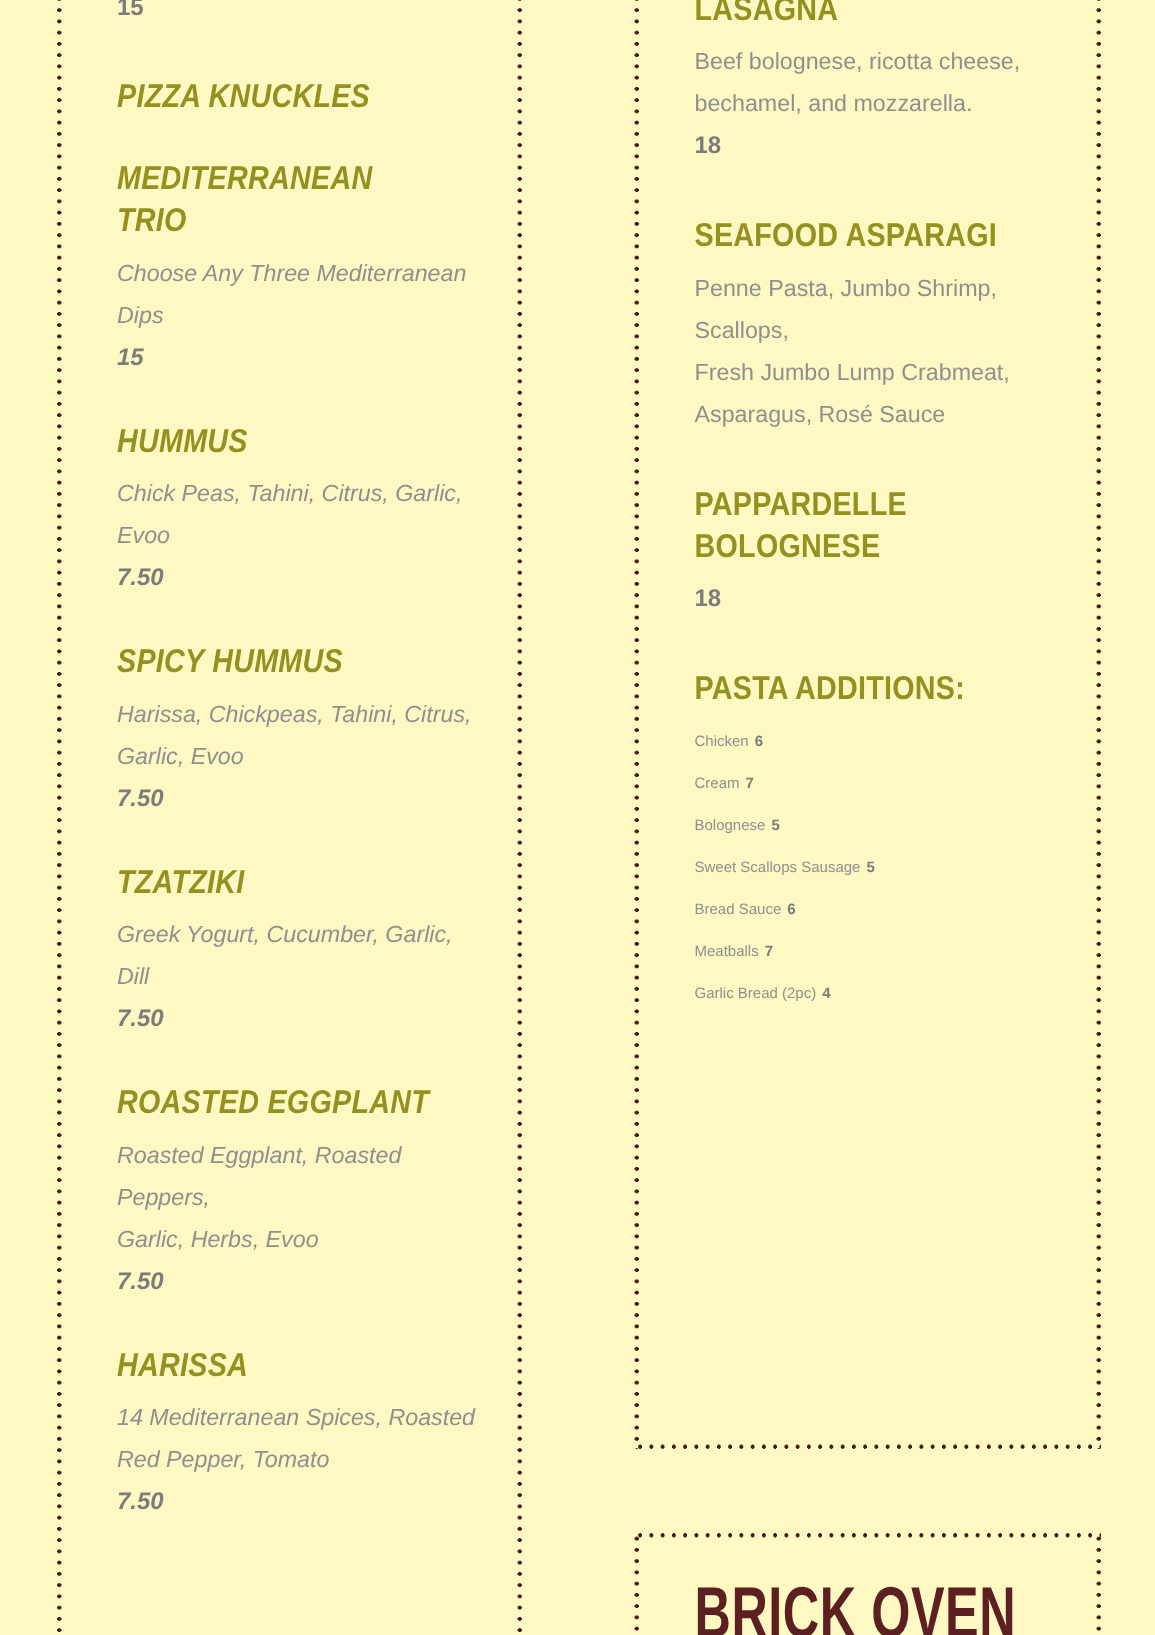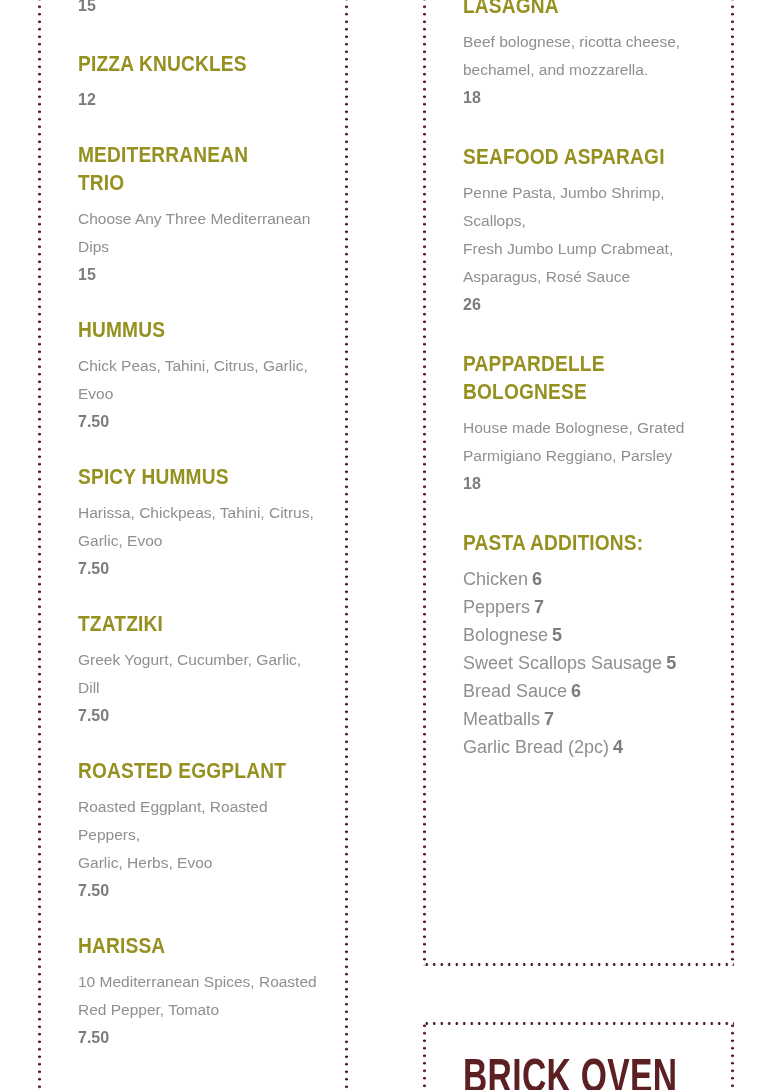--- a/index.html
+++ b/index.html
@@ -2,21 +2,21 @@
 <html><head>
 <meta charset="utf-8">
 <style>
   * { margin: 0; padding: 0; box-sizing: border-box; }
   html, body { background: #ecebe8; }
   .canvas {
     position: relative;
     width: 770px;
     height: 1090px;
     overflow: hidden;
-    background: #ffffff;
+    background: #fef9c3;
     font-family: "Liberation Sans", sans-serif;
   }
   .menu-panel { position: absolute; }
   .edge { position: absolute; pointer-events: none; }
   .edge-l, .edge-r {
     top: 0; bottom: 0; width: 3px;
     background-image: radial-gradient(circle, #471518 1.3px, rgba(71,21,24,0) 1.45px);
     background-size: 3px 7.5px;
     background-repeat: repeat-y;
   }
@@ -35,40 +35,40 @@
   .panel-right  { left: 423px; top: -12px;  width: 311px; height: 978px; }
   .panel-next   { left: 423px; top: 1022px; width: 311px; height: 100px; }
 
   .col-content { position: relative; padding: 0 26px 0 40px; }
 
   .partial-price {
     margin-top: 4px; 
     font-size: 16px; line-height: 28px; font-weight: 700; color: #7c7c7c;
   }
   .menu-item { }
-  .panel-left  .menu-item { margin-top: 27px; }
+  .panel-left  .menu-item { margin-top: 27px; font-style: italic; }
   .panel-right .menu-item { margin-top: 31px; }
   .panel-left  .menu-item.first { margin-top: 30px; }
   .panel-right .menu-item.first { margin-top: 4px; }
 
   .item-name {
     font-size: 22px; line-height: 28px; font-weight: 700;
     color: #95901f; letter-spacing: 0.2px;
     white-space: pre-line;
     transform: scaleX(0.87); transform-origin: 0 0;
     margin-bottom: 8px;
   }
   .item-desc {
     font-size: 15.5px; line-height: 28px; color: #8f8f8f;
     white-space: pre-line;
   }
   .item-price {
     font-size: 16px; line-height: 28px; font-weight: 700; color: #7c7c7c;
   }
-  .addition-row { font-size: 18px; line-height: 28px; color: #8f8f8f; }
+  .addition-row { font-size: 10px; line-height: 28px; color: #8f8f8f; }
   .addition-price { font-weight: 700; color: #7c7c7c; margin-left: 4px; }
 
   .section-title {
     margin-top: 28px;
     font-size: 48px; line-height: 52px; font-weight: 700;
     color: #5c2023; letter-spacing: 0.5px;
     transform: scaleX(0.70); transform-origin: 0 0;
     white-space: nowrap;
   }
 </style>
@@ -78,21 +78,20 @@
 <div class="canvas">
 
   <div class="menu-panel panel-left">
     <span class="edge edge-l"></span>
     <span class="edge edge-r"></span>
     <div class="col-content">
       <p class="partial-price">15</p>
 
       <div class="menu-item first">
         <h3 class="item-name">PIZZA KNUCKLES</h3>
-        <p class="item-price">12</p>
       </div>
 
       <div class="menu-item">
         <h3 class="item-name">MEDITERRANEAN TRIO</h3>
         <p class="item-desc">Choose Any Three Mediterranean Dips</p>
         <p class="item-price">15</p>
       </div>
 
       <div class="menu-item">
         <h3 class="item-name">HUMMUS</h3>
@@ -115,21 +114,21 @@
 
       <div class="menu-item">
         <h3 class="item-name">ROASTED EGGPLANT</h3>
         <p class="item-desc">Roasted Eggplant, Roasted Peppers,
 Garlic, Herbs, Evoo</p>
         <p class="item-price">7.50</p>
       </div>
 
       <div class="menu-item">
         <h3 class="item-name">HARISSA</h3>
-        <p class="item-desc">10 Mediterranean Spices, Roasted
+        <p class="item-desc">14 Mediterranean Spices, Roasted
 Red Pepper, Tomato</p>
         <p class="item-price">7.50</p>
       </div>
 
     </div>
   </div>
 
   <div class="menu-panel panel-right">
     <span class="edge edge-l"></span>
     <span class="edge edge-r"></span>
@@ -141,35 +140,32 @@
         <p class="item-desc">Beef bolognese, ricotta cheese,
 bechamel, and mozzarella.</p>
         <p class="item-price">18</p>
       </div>
 
       <div class="menu-item">
         <h3 class="item-name">SEAFOOD ASPARAGI</h3>
         <p class="item-desc">Penne Pasta, Jumbo Shrimp, Scallops,
 Fresh Jumbo Lump Crabmeat,
 Asparagus, Rosé Sauce</p>
-        <p class="item-price">26</p>
       </div>
 
       <div class="menu-item">
         <h3 class="item-name">PAPPARDELLE BOLOGNESE</h3>
-        <p class="item-desc">House made Bolognese, Grated
-Parmigiano Reggiano, Parsley</p>
         <p class="item-price">18</p>
       </div>
 
 
       <div class="menu-item">
         <h3 class="item-name">PASTA ADDITIONS:</h3>
         <p class="addition-row"><span>Chicken</span><span class="addition-price">6</span></p>
-        <p class="addition-row"><span>Peppers</span><span class="addition-price">7</span></p>
+        <p class="addition-row"><span>Cream</span><span class="addition-price">7</span></p>
         <p class="addition-row"><span>Bolognese</span><span class="addition-price">5</span></p>
         <p class="addition-row"><span>Sweet Scallops Sausage</span><span class="addition-price">5</span></p>
         <p class="addition-row"><span>Bread Sauce</span><span class="addition-price">6</span></p>
         <p class="addition-row"><span>Meatballs</span><span class="addition-price">7</span></p>
         <p class="addition-row"><span>Garlic Bread (2pc)</span><span class="addition-price">4</span></p>
       </div>
     </div>
   </div>
 
   <div class="menu-panel panel-next">

